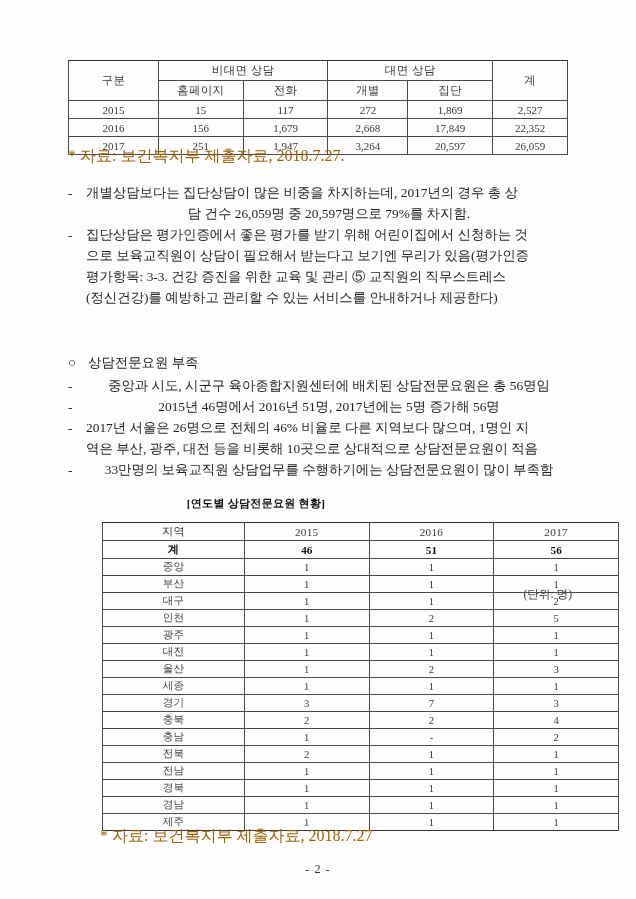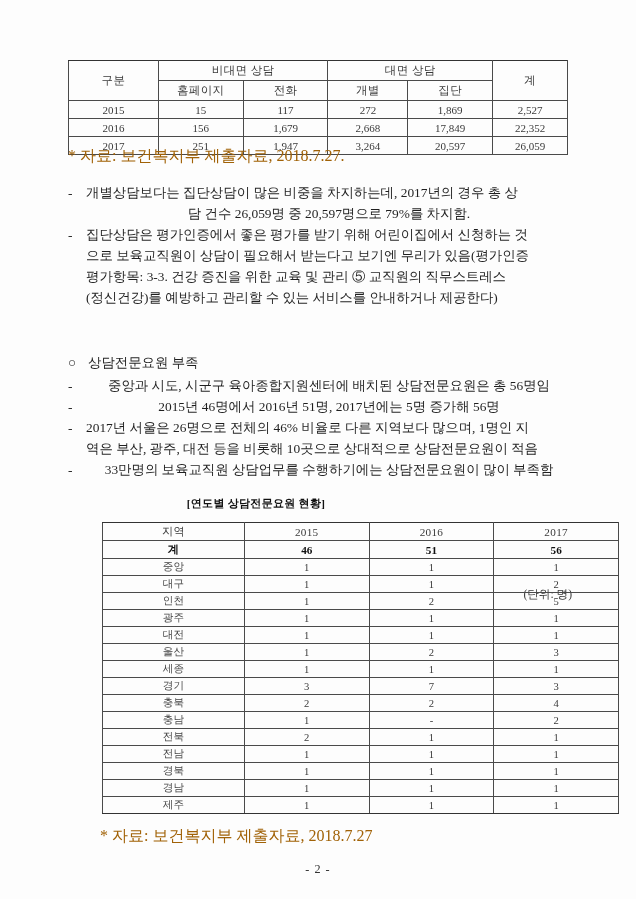--- a/index.html
+++ b/index.html
@@ -305,20 +305,26 @@
           <td>56</td>
         </tr>
 
         <tr>
           <td class="region">중앙</td>
           <td>1</td>
           <td>1</td>
           <td>1</td>
         </tr>
         <tr>
+          <td class="region">부산</td>
+          <td>1</td>
+          <td>1</td>
+          <td>1</td>
+        </tr>
+        <tr>
           <td class="region">대구</td>
           <td>1</td>
           <td>1</td>
           <td>2</td>
         </tr>
         <tr>
           <td class="region">인천</td>
           <td>1</td>
           <td>2</td>
           <td>5</td>

